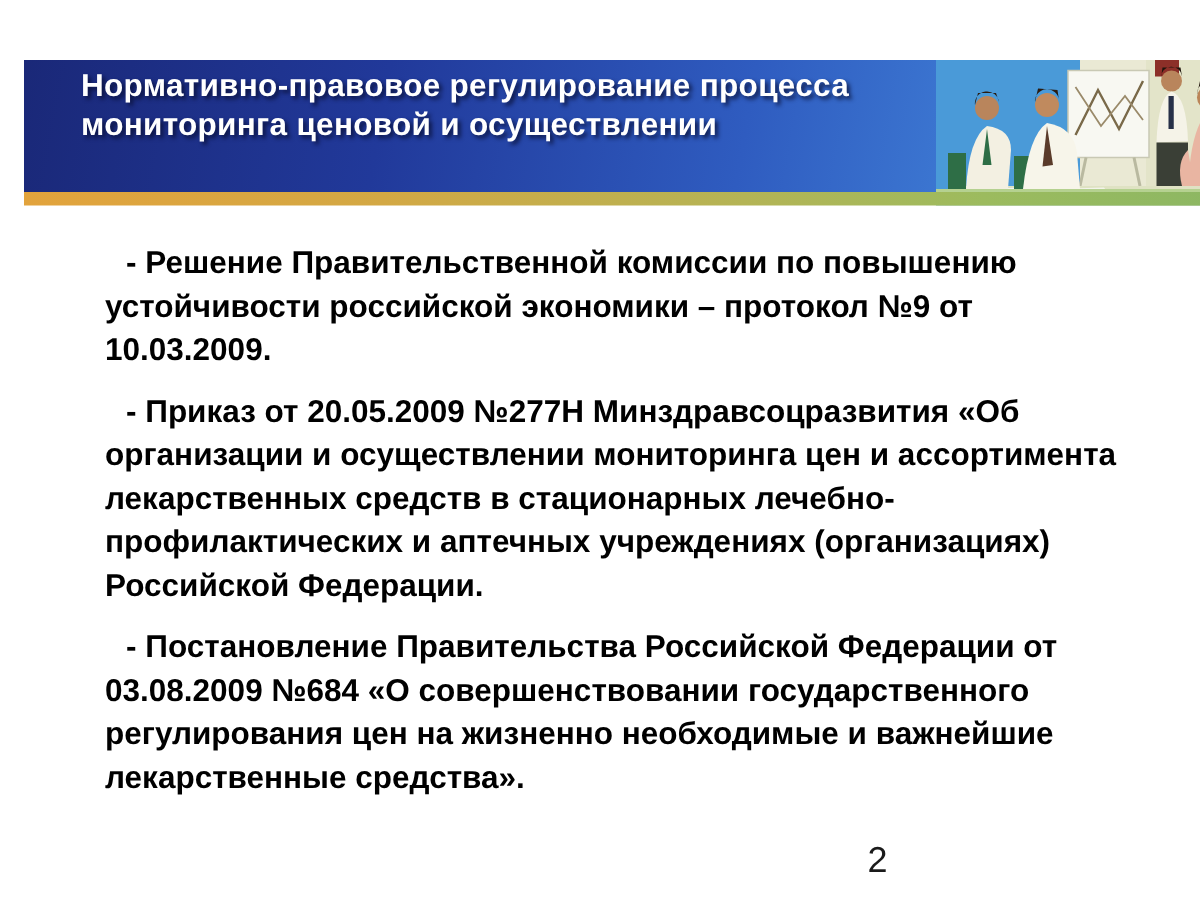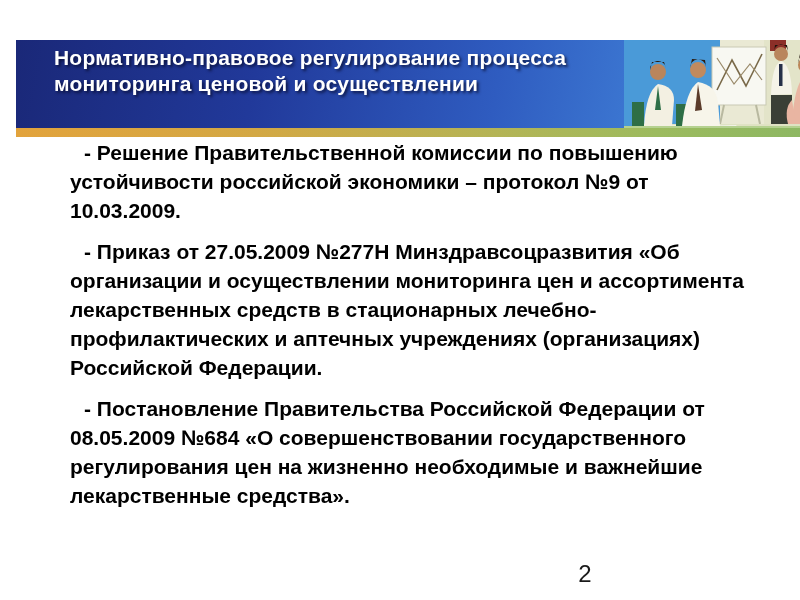--- a/index.html
+++ b/index.html
@@ -54,21 +54,21 @@
     position: absolute;
     top: 0;
     right: 0;
     width: 192px;
     height: 97px;
     display: block;
   }
   
   .body-text {
     position: absolute;
-    top: 138px;
+    top: 161px;
     left: 70px;
     width: 692px;
     color: #000000;
     font-size: 21px;
     font-weight: bold;
     line-height: 29px;
   }
   .body-text p {
     margin: 0 0 12px 0;
     text-indent: 14px;
@@ -143,19 +143,19 @@
     <div class="header-title">
       <div>Нормативно-правовое регулирование процесса</div>
       <div>мониторинга ценовой и осуществлении</div>
     </div>
 
     <div class="accent-strip"></div>
   </div>
 
   <div class="body-text">
     <p>- Решение Правительственной комиссии по повышению устойчивости российской экономики – протокол №9 от 10.03.2009.</p>
-    <p>- Приказ от 27.05.2009 №277Н Минздравсоцразвития «Об организации и осуществлении мониторинга цен и ассортимента лекарственных средств в стационарных лечебно-профилактических и аптечных учреждениях (организациях) Российской Федерации.</p>
-    <p>- Постановление Правительства Российской Федерации от 08.05.2009 №684 «О совершенствовании государственного регулирования цен на жизненно необходимые и важнейшие лекарственные средства».</p>
+    <p>- Приказ от 20.05.2009 №277Н Минздравсоцразвития «Об организации и осуществлении мониторинга цен и ассортимента лекарственных средств в стационарных лечебно-профилактических и аптечных учреждениях (организациях) Российской Федерации.</p>
+    <p>- Постановление Правительства Российской Федерации от 03.08.2009 №684 «О совершенствовании государственного регулирования цен на жизненно необходимые и важнейшие лекарственные средства».</p>
   </div>
 
   <div class="page-number">2</div>
 
 </div>
 
 </body></html>

